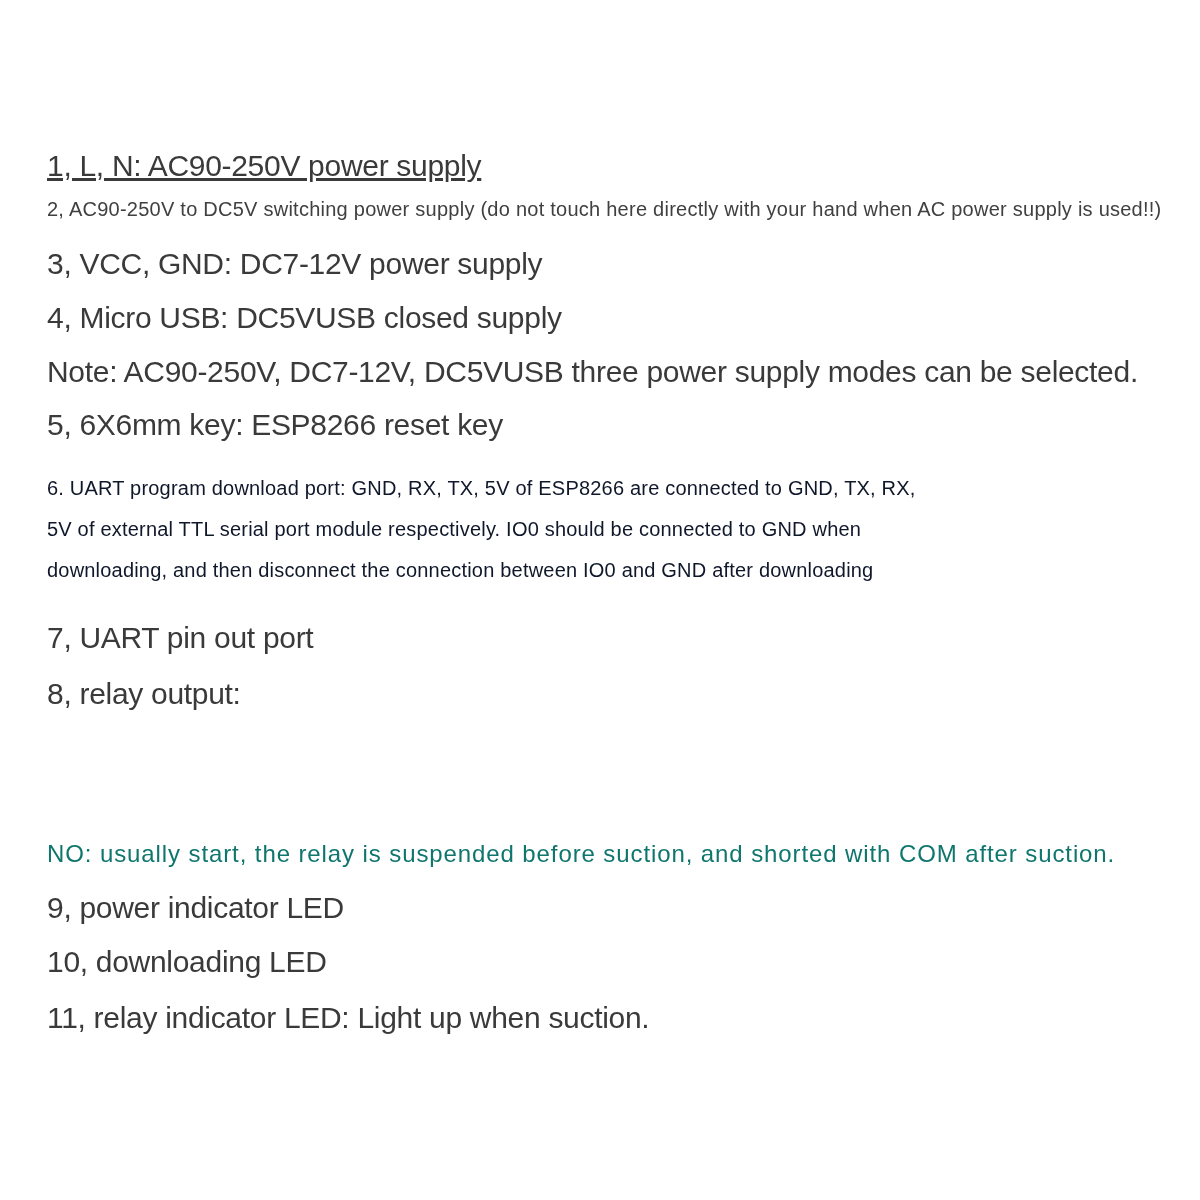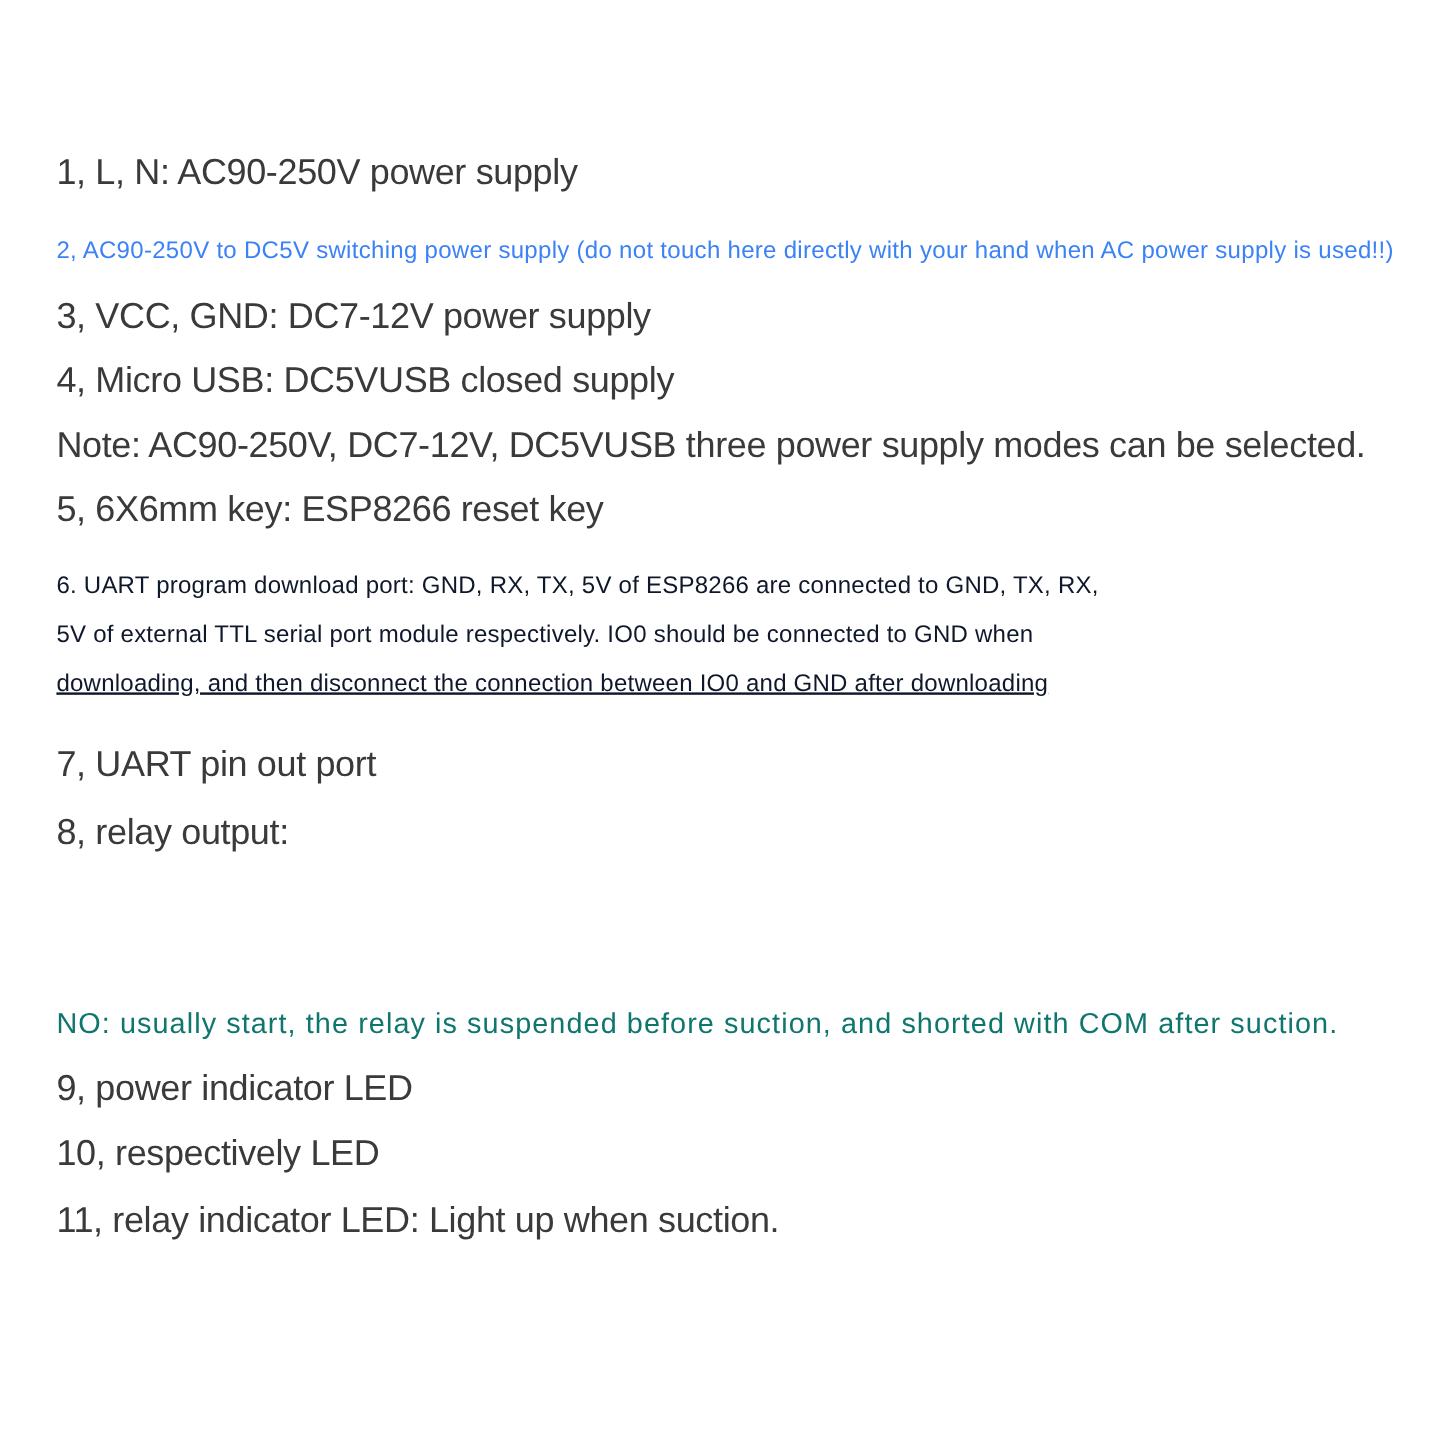--- a/index.html
+++ b/index.html
@@ -28,63 +28,63 @@
     color: #3a3a3a;
   }
   .t-para {
     font-size: 20px;
     letter-spacing: 0.2px;
     color: #0f172a;
   }
   .t-small {
     font-size: 20px;
     letter-spacing: 0.25px;
-    color: #3b82f6;
+    color: #404040;
   }
   .t-nc {
     font-size: 22px;
     letter-spacing: 0.35px;
     color: #3e3e3e;
   }
   .t-no {
     font-size: 24px;
     letter-spacing: 0.9px;
     color: #0f766e;
   }
 </style>
 </head>
 <body>
 
 <div id="canvas">
 
-  <div class="line t-large" style="top: 126px;">1, L, N: AC90-250V power supply</div>
+  <div class="line t-large" style="top: 148px; text-decoration: underline;">1, L, N: AC90-250V power supply</div>
 
   <div class="line t-small" style="top: 197px;">2, AC90-250V to DC5V switching power supply (do not touch here directly with your hand when AC power supply is used!!)</div>
 
   <div class="line t-large" style="top: 246px;">3, VCC, GND: DC7-12V power supply</div>
 
   <div class="line t-large" style="top: 300px;">4, Micro USB: DC5VUSB closed supply</div>
 
   <div class="line t-large" style="top: 354px;">Note: AC90-250V, DC7-12V, DC5VUSB three power supply modes can be selected.</div>
 
   <div class="line t-large" style="top: 407px;">5, 6X6mm key: ESP8266 reset key</div>
 
   <div class="line t-para" style="top: 476px;">6. UART program download port: GND, RX, TX, 5V of ESP8266 are connected to GND, TX, RX,</div>
 
   <div class="line t-para" style="top: 517px;">5V of external TTL serial port module respectively. IO0 should be connected to GND when</div>
 
-  <div class="line t-para" style="top: 558px; text-decoration: underline;">downloading, and then disconnect the connection between IO0 and GND after downloading</div>
+  <div class="line t-para" style="top: 558px;">downloading, and then disconnect the connection between IO0 and GND after downloading</div>
 
   <div class="line t-large" style="top: 620px;">7, UART pin out port</div>
 
   <div class="line t-large" style="top: 676px;">8, relay output:</div>
 
 
 
   <div class="line t-no" style="top: 840px;">NO: usually start, the relay is suspended before suction, and shorted with COM after suction.</div>
 
   <div class="line t-large" style="top: 890px;">9, power indicator LED</div>
 
-  <div class="line t-large" style="top: 944px;">10, respectively LED</div>
+  <div class="line t-large" style="top: 944px;">10, downloading LED</div>
 
   <div class="line t-large" style="top: 1000px;">11, relay indicator LED: Light up when suction.</div>
 
 </div>
 
 </body></html>

